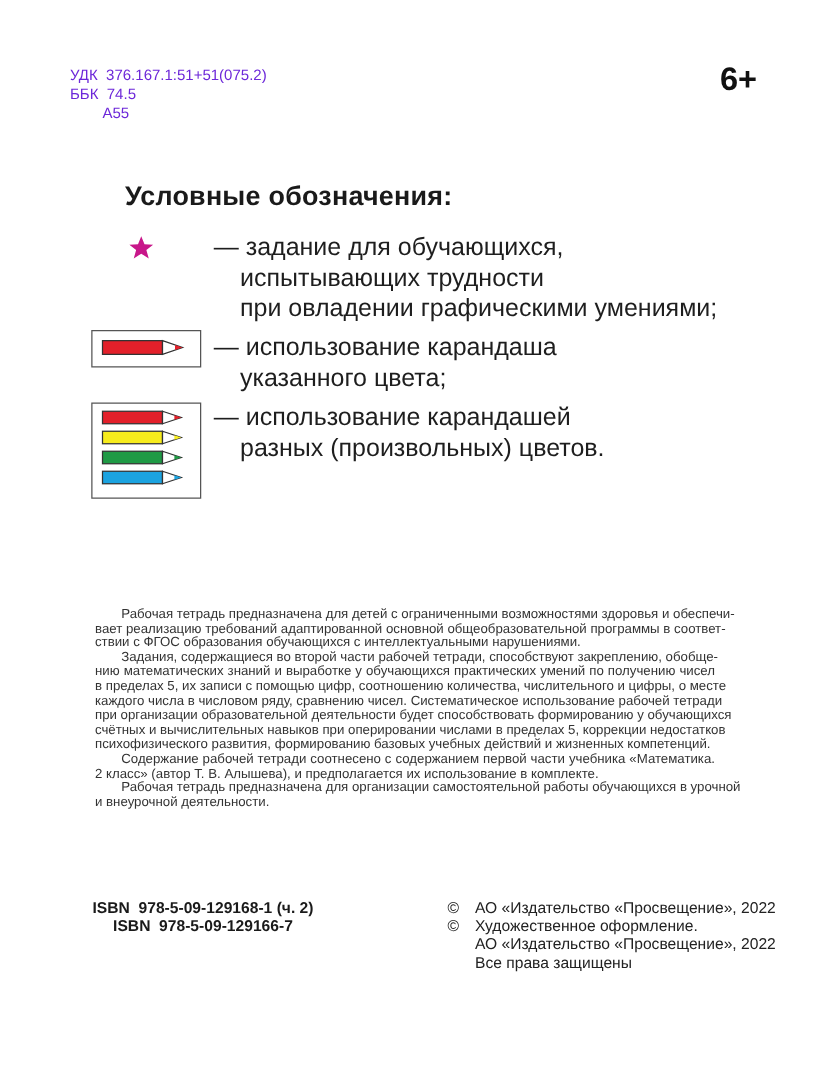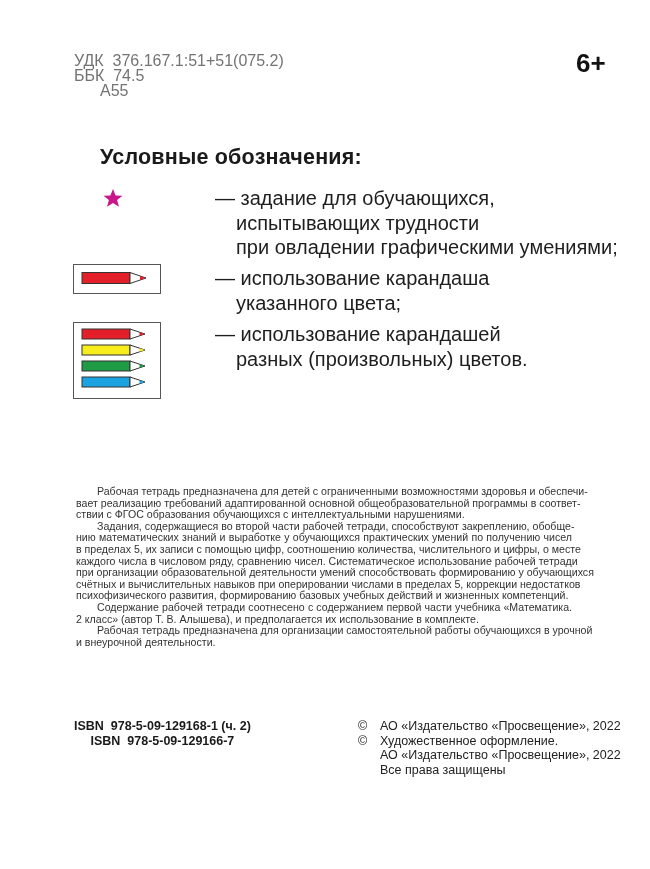--- a/index.html
+++ b/index.html
@@ -10,25 +10,25 @@
     body {
       width: 650px;
       height: 869px;
       position: relative;
       overflow: hidden;
       font-family: "Liberation Sans", "DejaVu Sans", sans-serif;
       color: #1a1a1a;
     }
     .udk-block {
       position: absolute;
-      left: 74px;
+      left: 56px;
       top: 53px;
-      font-size: 16px;
+      font-size: 12px;
       line-height: 15px;
-      color: #737373;
+      color: #6d28d9;
     }
     .udk-block .row { white-space: pre; }
     .udk-block .a55 { padding-left: 26px; }
     .age-badge {
       position: absolute;
       left: 576px;
       top: 48px;
       font-size: 26px;
       font-weight: bold;
       line-height: 30px;
@@ -43,21 +43,20 @@
       color: #1a1a1a;
       letter-spacing: 0.2px;
     }
     .legend-text {
       position: absolute;
       left: 171px;
       font-size: 20px;
       line-height: 24.5px;
       color: #1e1e1e;
       white-space: nowrap;
-      margin-left: 44px;
     }
     .legend-text .line { display: block; }
     .legend-text .indent { padding-left: 21px; }
     .star-icon {
       position: absolute;
       left: 103px;
       top: 188px;
       width: 20px;
       height: 20px;
     }
@@ -197,21 +196,21 @@
   <div>
     <span class="ln first">Рабочая тетрадь предназначена для детей с ограниченными возможностями здоровья и обеспечи-</span>
     <span class="ln">вает реализацию требований адаптированной основной общеобразовательной программы в соответ-</span>
     <span class="ln last">ствии с ФГОС образования обучающихся с интеллектуальными нарушениями.</span>
   </div>
   <div>
     <span class="ln first">Задания, содержащиеся во второй части рабочей тетради, способствуют закреплению, обобще-</span>
     <span class="ln">нию математических знаний и выработке у обучающихся практических умений по получению чисел</span>
     <span class="ln">в пределах 5, их записи с помощью цифр, соотношению количества, числительного и цифры, о месте</span>
     <span class="ln">каждого числа в числовом ряду, сравнению чисел. Систематическое использование рабочей тетради</span>
-    <span class="ln">при организации образовательной деятельности умений способствовать формированию у обучающихся</span>
+    <span class="ln">при организации образовательной деятельности будет способствовать формированию у обучающихся</span>
     <span class="ln">счётных и вычислительных навыков при оперировании числами в пределах 5, коррекции недостатков</span>
     <span class="ln last">психофизического развития, формированию базовых учебных действий и жизненных компетенций.</span>
   </div>
   <div>
     <span class="ln first">Содержание рабочей тетради соотнесено с содержанием первой части учебника «Математика.</span>
     <span class="ln last">2 класс» (автор Т. В. Алышева), и предполагается их использование в комплекте.</span>
   </div>
   <div>
     <span class="ln first">Рабочая тетрадь предназначена для организации самостоятельной работы обучающихся в урочной</span>
     <span class="ln last">и внеурочной деятельности.</span>

